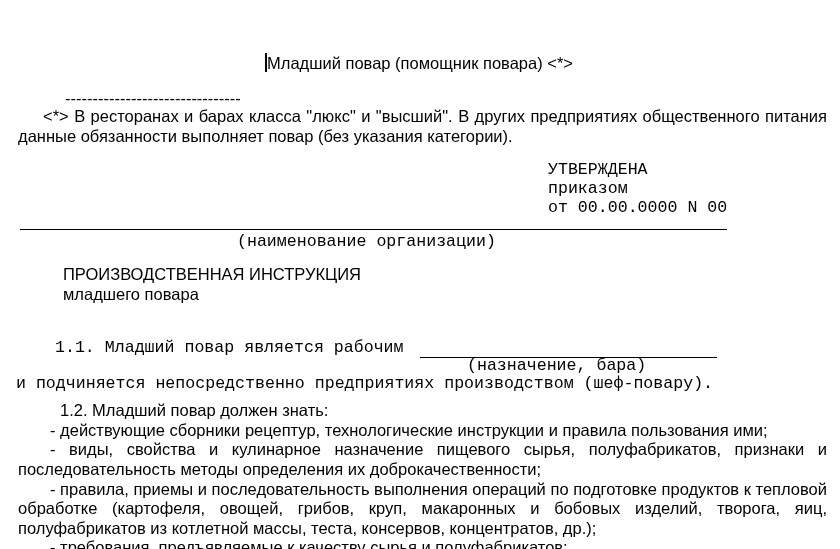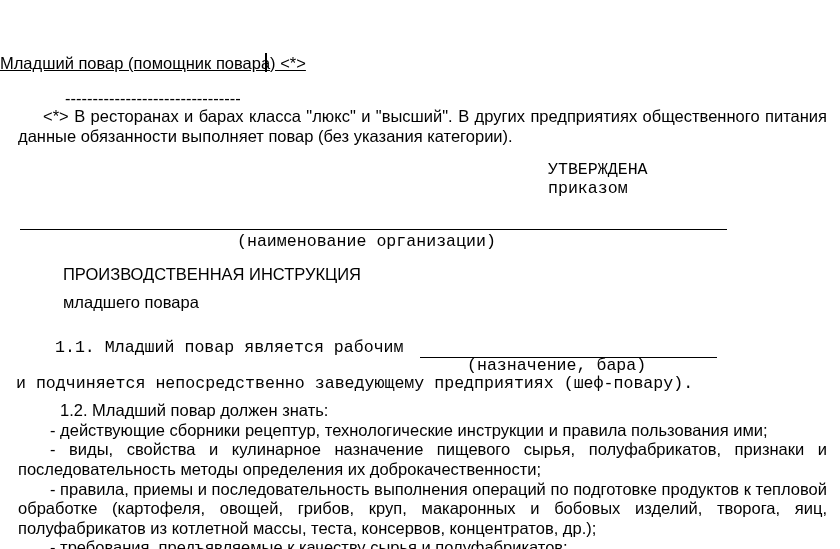--- a/index.html
+++ b/index.html
@@ -4,51 +4,52 @@
 <style>
   html,body{margin:0;padding:0;background:#fff;}
   .doc{
     position:relative;width:840px;height:549px;background:#ffffff;
     overflow:hidden;color:#000;
   }
   .t{position:absolute;white-space:pre;}
   .sans{font-family:"Liberation Sans","DejaVu Sans",sans-serif;font-size:16.5px;line-height:19.7px;}
   .mono{font-family:"Liberation Mono","DejaVu Sans Mono",monospace;font-size:16.6px;line-height:19px;}
   .just{white-space:normal;text-align:justify;text-align-last:justify;}
-  .center{text-align:left;text-decoration:underline;}
+  .center{text-align:center;}
   .hline{position:absolute;height:1.4px;background:#000;}
   .caret{position:absolute;width:1.5px;height:19px;background:#000;}
 </style>
 </head>
 <body>
 
 <div class="doc">
 
   <div class="caret" style="left:265px;top:53px;"></div>
 
   <div class="t sans center" style="left:0;top:54px;width:840px;">Младший повар (помощник повара) &lt;*&gt;</div>
 
   <div class="t sans" style="left:65px;top:89px;">--------------------------------</div>
 
   <div class="t sans" style="left:18px;top:127px;">данные обязанности выполняет повар (без указания категории).</div>
   <div class="t sans just" style="left:43px;top:107px;width:784px;">&lt;*&gt; В ресторанах и барах класса "люкс" и "высший". В других предприятиях общественного питания</div>
 
   <div class="t mono" style="left:548px;top:160px;">УТВЕРЖДЕНА</div>
   <div class="t mono" style="left:548px;top:179px;">приказом</div>
+  <div class="t mono" style="left:548px;top:198px;">от 00.00.0000 N 00</div>
 
   <div class="hline" style="left:20px;top:229px;width:707px;"></div>
   <div class="t mono" style="left:237px;top:232px;">(наименование организации)</div>
 
   <div class="t sans" style="left:63px;top:265px;">ПРОИЗВОДСТВЕННАЯ ИНСТРУКЦИЯ</div>
-  <div class="t sans" style="left:63px;top:285px;margin-top:8px;">младшего повара</div>
+  <div class="t sans" style="left:63px;top:285px;">младшего повара</div>
 
   <div class="t mono" style="left:55px;top:338px;">1.1. Младший повар является рабочим</div>
   <div class="hline" style="left:420px;top:356.5px;width:297px;height:1.2px;"></div>
   <div class="t mono" style="left:467px;top:356px;">(назначение, бара)</div>
-  <div class="t mono" style="left:16px;top:374px;">и подчиняется непосредственно заведующему предприятиях (шеф-повару).</div>
+  <div class="t mono" style="left:16px;top:374px;">и подчиняется непосредственно предприятиях производством (шеф-повару).</div>
 
   <div class="t sans" style="left:60px;top:401px;">1.2. Младший повар должен знать:</div>
   <div class="t sans just" style="left:50px;top:440px;width:777px;">- виды, свойства и кулинарное назначение пищевого сырья, полуфабрикатов, признаки и</div>
   <div class="t sans" style="left:50px;top:421px;">- действующие сборники рецептур, технологические инструкции и правила пользования ими;</div>
   <div class="t sans" style="left:18px;top:460px;">последовательность методы определения их доброкачественности;</div>
   <div class="t sans just" style="left:50px;top:480px;width:777px;">- правила, приемы и последовательность выполнения операций по подготовке продуктов к тепловой</div>
   <div class="t sans just" style="left:18px;top:499px;width:809px;">обработке (картофеля, овощей, грибов, круп, макаронных и бобовых изделий, творога, яиц,</div>
   <div class="t sans" style="left:18px;top:519px;">полуфабрикатов из котлетной массы, теста, консервов, концентратов, др.);</div>
   <div class="t sans" style="left:50px;top:538px;">- требования, предъявляемые к качеству сырья и полуфабрикатов;</div>
 

